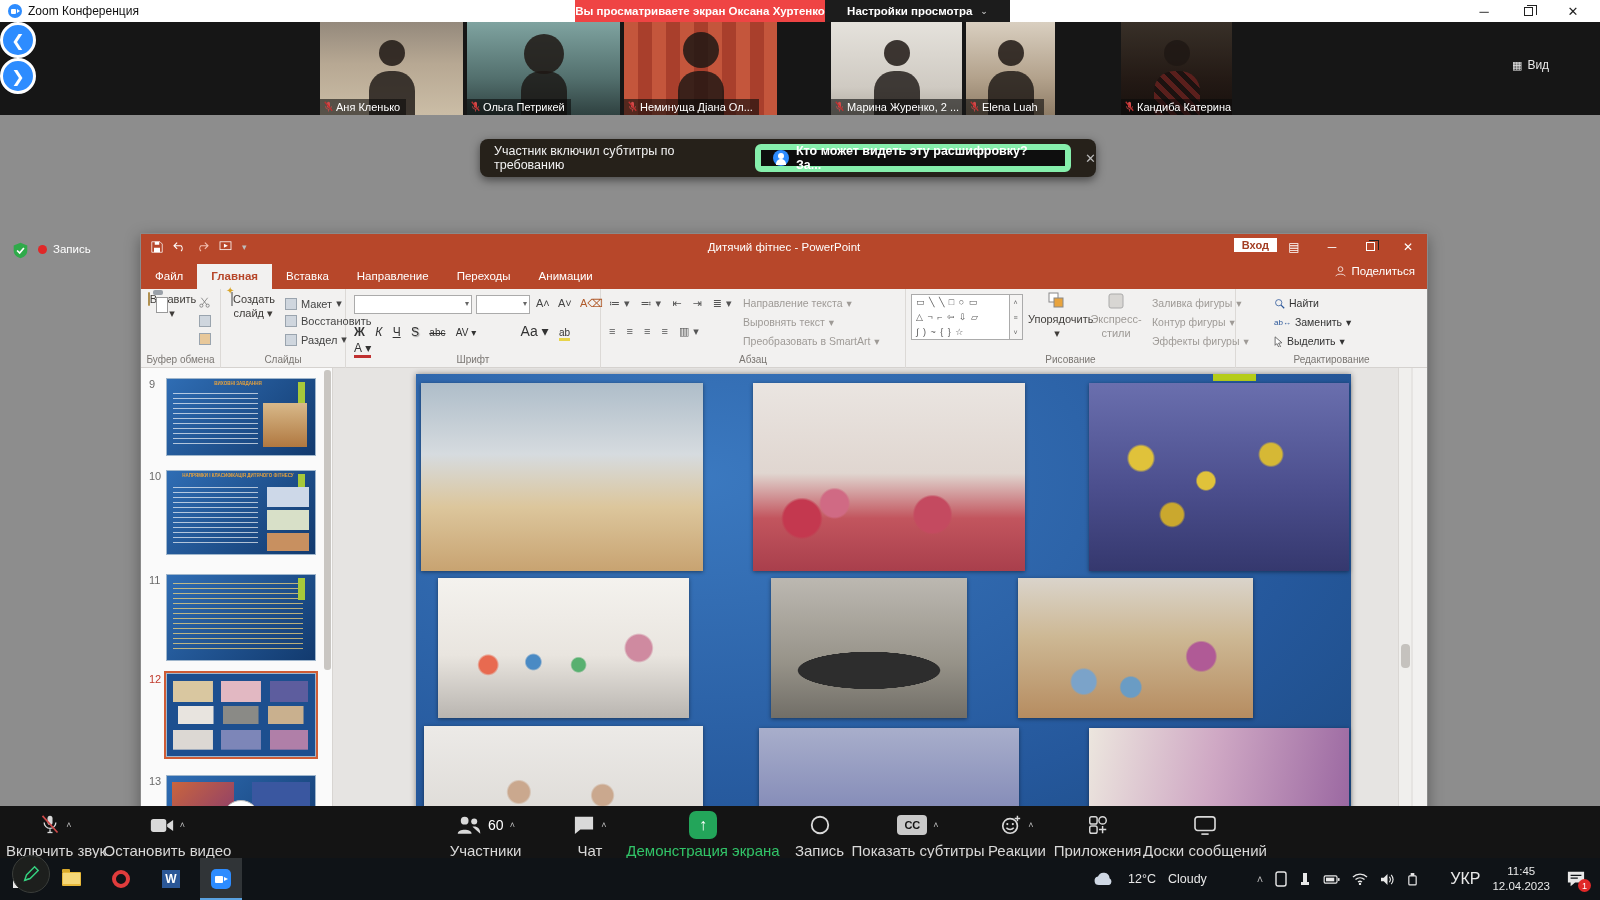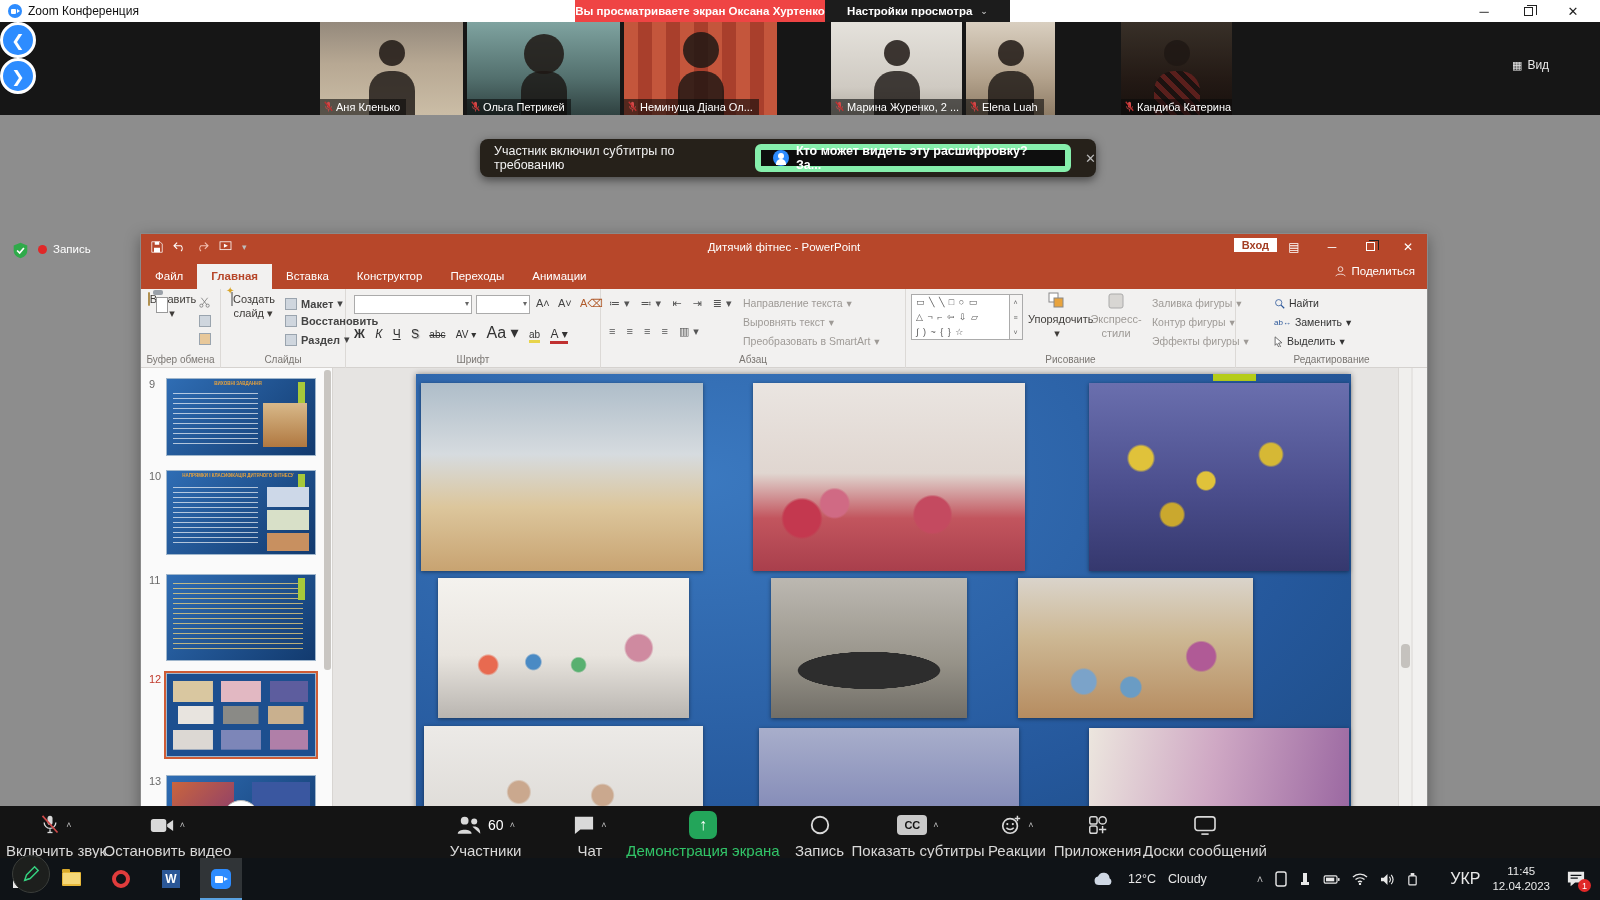--- a/index.html
+++ b/index.html
@@ -67,21 +67,21 @@
   
   .ribbon { left:0; top:55px; width:100%; height:79px; background:#f2f1f0; border-bottom:1px solid #d5d2cf; font-size:11px; color:#444; }
   .grp-label { position:absolute; bottom:3px; font-size:10px; color:#7a7672; width:100%; text-align:center; }
   .grp { position:absolute; top:0; height:79px; border-right:1px solid #dcd9d6; }
   .bigbtn { position:absolute; top:4px; width:56px; text-align:center; line-height:1.25; color:#3f3c39; }
   .clip-ico { width:20px; height:24px; margin:0 auto 2px; background:#e8cf9e; border:1px solid #b09050; border-radius:2px; position:relative; }
   .clip-ico:before { content:""; position:absolute; left:4px; top:-3px; width:10px; height:5px; background:#9aa0a8; border-radius:2px; }
   .clip-ico:after { content:""; position:absolute; left:7px; top:4px; width:10px; height:14px; background:#fff; border:1px solid #999; }
   .slide-ico { width:22px; height:18px; margin:0 auto 3px; background:#fff; border:1px solid #999; position:relative; }
   .slide-ico:before { content:"✦"; position:absolute; left:-6px; top:-8px; color:#d8a428; font-size:10px; }
-  .smallrow { position:absolute; display:flex; align-items:center; gap:4px; color:#444; white-space:nowrap;font-weight:bold; }
+  .smallrow { position:absolute; display:flex; align-items:center; gap:4px; color:#444; white-space:nowrap; }
   .smallrow .mini { width:12px; height:12px; background:#cfd6de; border:1px solid #9aa4ae; }
   .combo { position:absolute; height:19px; background:#fff; border:1px solid #ababab; }
   .combo:after { content:"▾"; position:absolute; right:2px; top:3px; font-size:8px; color:#666; }
   .fbtn { display:inline-block; margin-right:7px; color:#333; }
   .gallery { position:absolute; left:5px; top:5px; width:112px; height:46px; background:#fff; border:1px solid #ababab; font-size:9px; color:#555; line-height:15px; padding-left:4px; letter-spacing:1px; overflow:hidden; }
   .galscroll { position:absolute; right:0; top:0; width:13px; height:46px; border-left:1px solid #ababab; background:#f5f4f3; font-size:7px; color:#666; text-align:center; line-height:15px; }
   .greyed { color:#9e9a96 !important; }
   .ddrow { position:absolute; display:flex; align-items:center; gap:4px; white-space:nowrap; font-size:10.5px; }
 
   
@@ -282,21 +282,21 @@
       <span class="ppt-ctl" style="right:40px;">
           <span class="restore-glyph" style="border-color:#fff;"></span>
         </span>
       <span class="ppt-ctl" style="right:2px;">✕</span>
     </div>
 
     <div class="ab tabs">
       <span class="tab">Файл</span>
       <span class="tab active">Главная</span>
       <span class="tab">Вставка</span>
-      <span class="tab">Конструктор</span>
+      <span class="tab">Направление</span>
       <span class="tab">Переходы</span>
       <span class="tab">Анимации</span>
     </div>
     <div class="sharebtn">
       <svg width="11" height="11" viewBox="0 0 14 14">
           <circle cx="7" cy="4" r="3" fill="none" stroke="#fff"></circle>
           <path d="M1 13c1-3.5 11-3.5 12 0" fill="none" stroke="#fff"></path>
         </svg>
       <span>Поделиться</span>
     </div>
@@ -335,21 +335,21 @@
         <span class="ab" style="left:190px; top:8px; font-size:11px;">A˄</span>
         <span class="ab" style="left:212px; top:8px; font-size:11px;">A˅</span>
         <span class="ab" style="left:234px; top:8px; font-size:11px; color:#b05a2a;">A⌫</span>
         <div class="ab" style="left:8px; top:34px; font-size:12px;">
           <span class="fbtn" style="font-weight:bold;">Ж</span>
           <span class="fbtn" style="font-style:italic;">К</span>
           <span class="fbtn" style="text-decoration:underline;">Ч</span>
           <span class="fbtn" style="text-shadow:1px 1px 1px #999;">S</span>
           <span class="fbtn" style="text-decoration:line-through; font-size:10px;">abc</span>
           <span class="fbtn" style="font-size:10px;"><span>AV</span> ▾</span>
-          <span class="fbtn" style="font-size:16px;"><span>Aa</span> ▾</span>
+          <span class="fbtn" style="font-size:14px;margin-left:34px;"><span>Aa</span> ▾</span>
           <span class="fbtn" style="border-bottom:3px solid #e8d44a; font-size:10px;">ab</span>
           <span class="fbtn" style="border-bottom:3px solid #c03030;"><span>А</span> ▾</span>
         </div>
         <div class="grp-label">Шрифт</div>
       </div>
       <div class="grp" style="left:460px; width:305px;">
         <div class="ab" style="left:8px; top:8px; font-size:11px; color:#555; letter-spacing:4px;">≔▾ ≕▾ ⇤ ⇥ ≣▾</div>
         <div class="ab" style="left:8px; top:36px; font-size:11px; color:#555; letter-spacing:4px;">≡ ≡ ≡ ≡ ▥▾</div>
         <div class="ddrow greyed" style="left:138px; top:8px;"><span class="mini"></span><span>Направление текста</span> ▾</div>
         <div class="ddrow greyed" style="left:138px; top:27px;"><span class="mini"></span><span>Выровнять текст</span> ▾</div>

